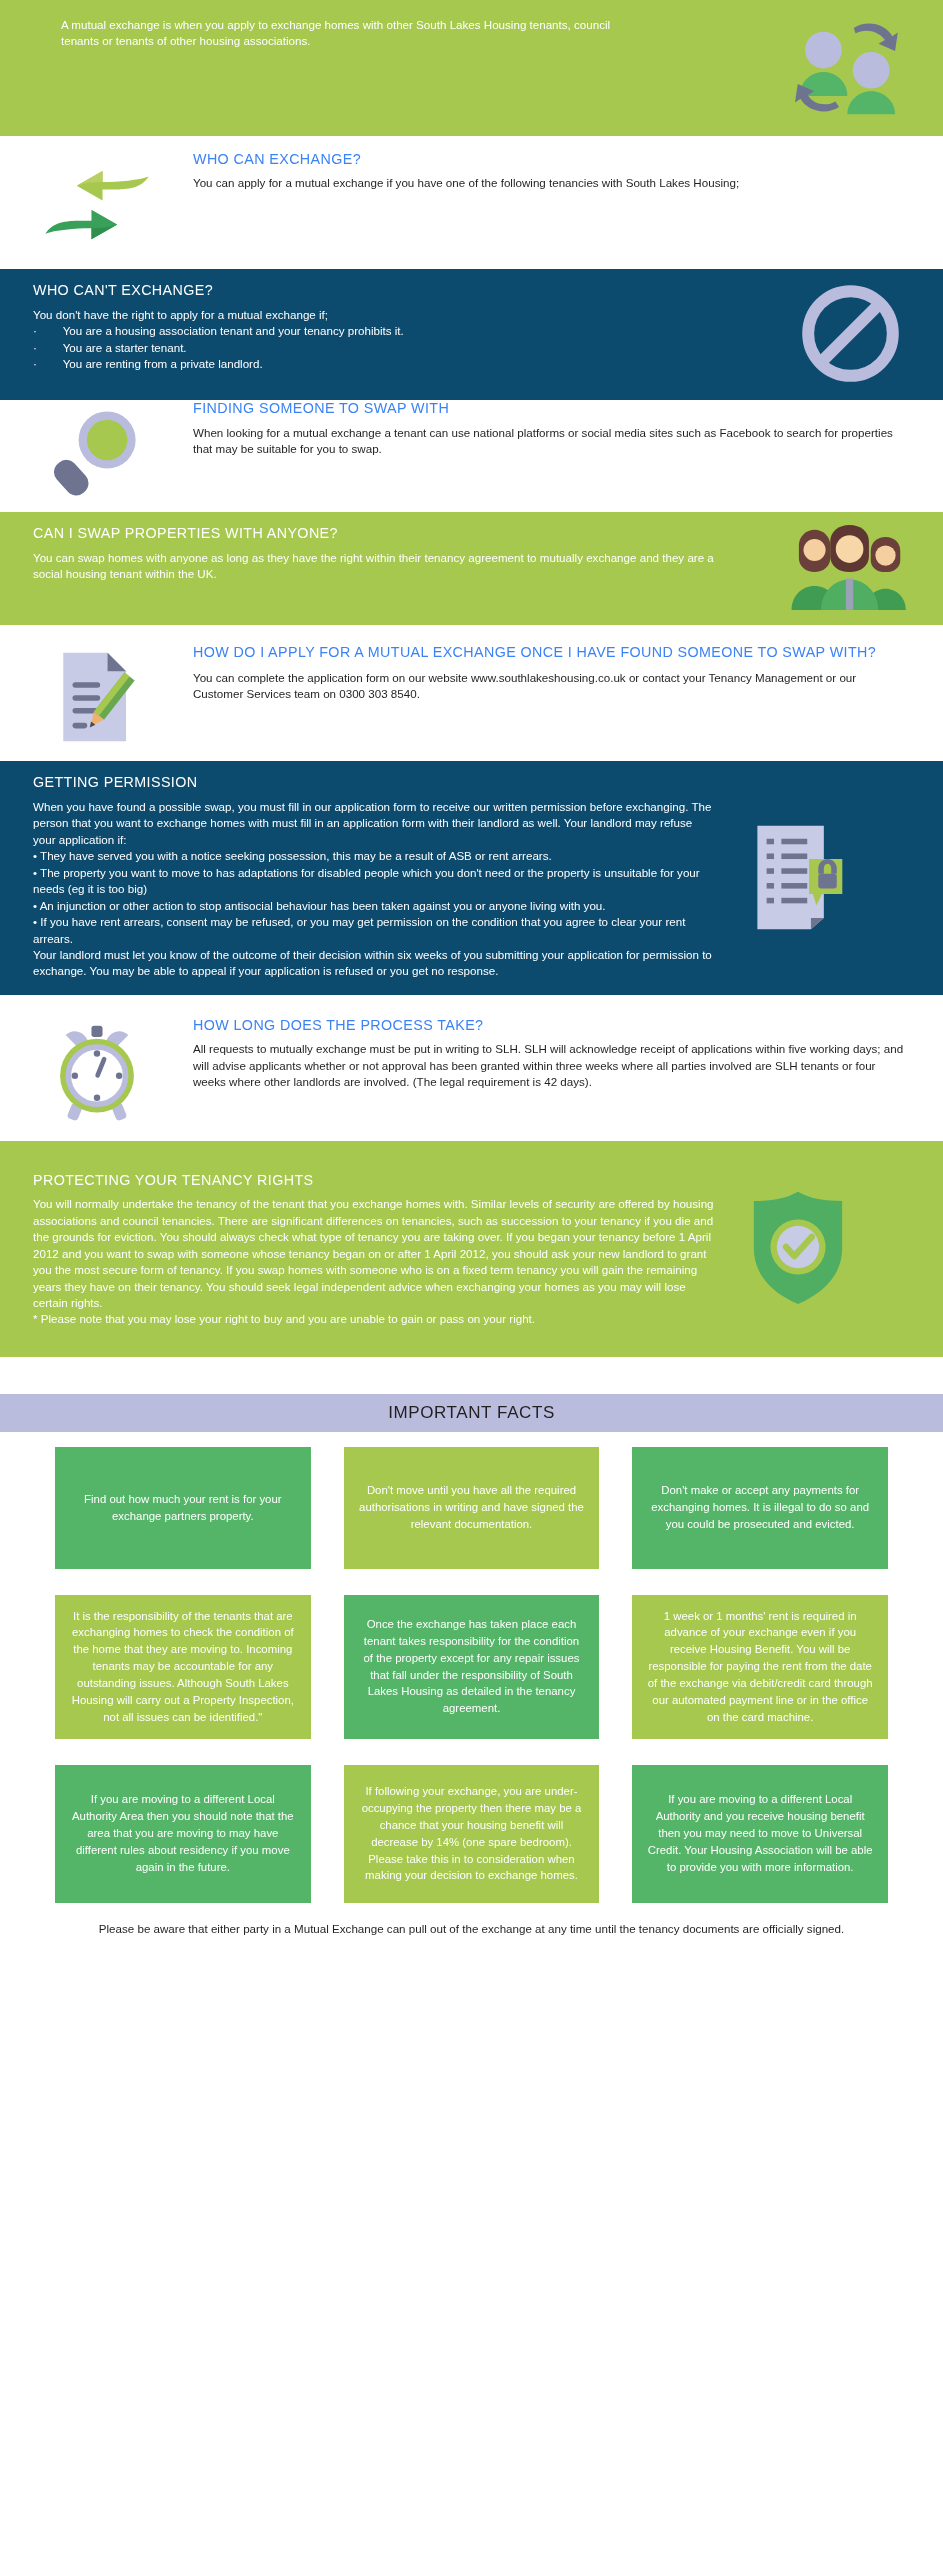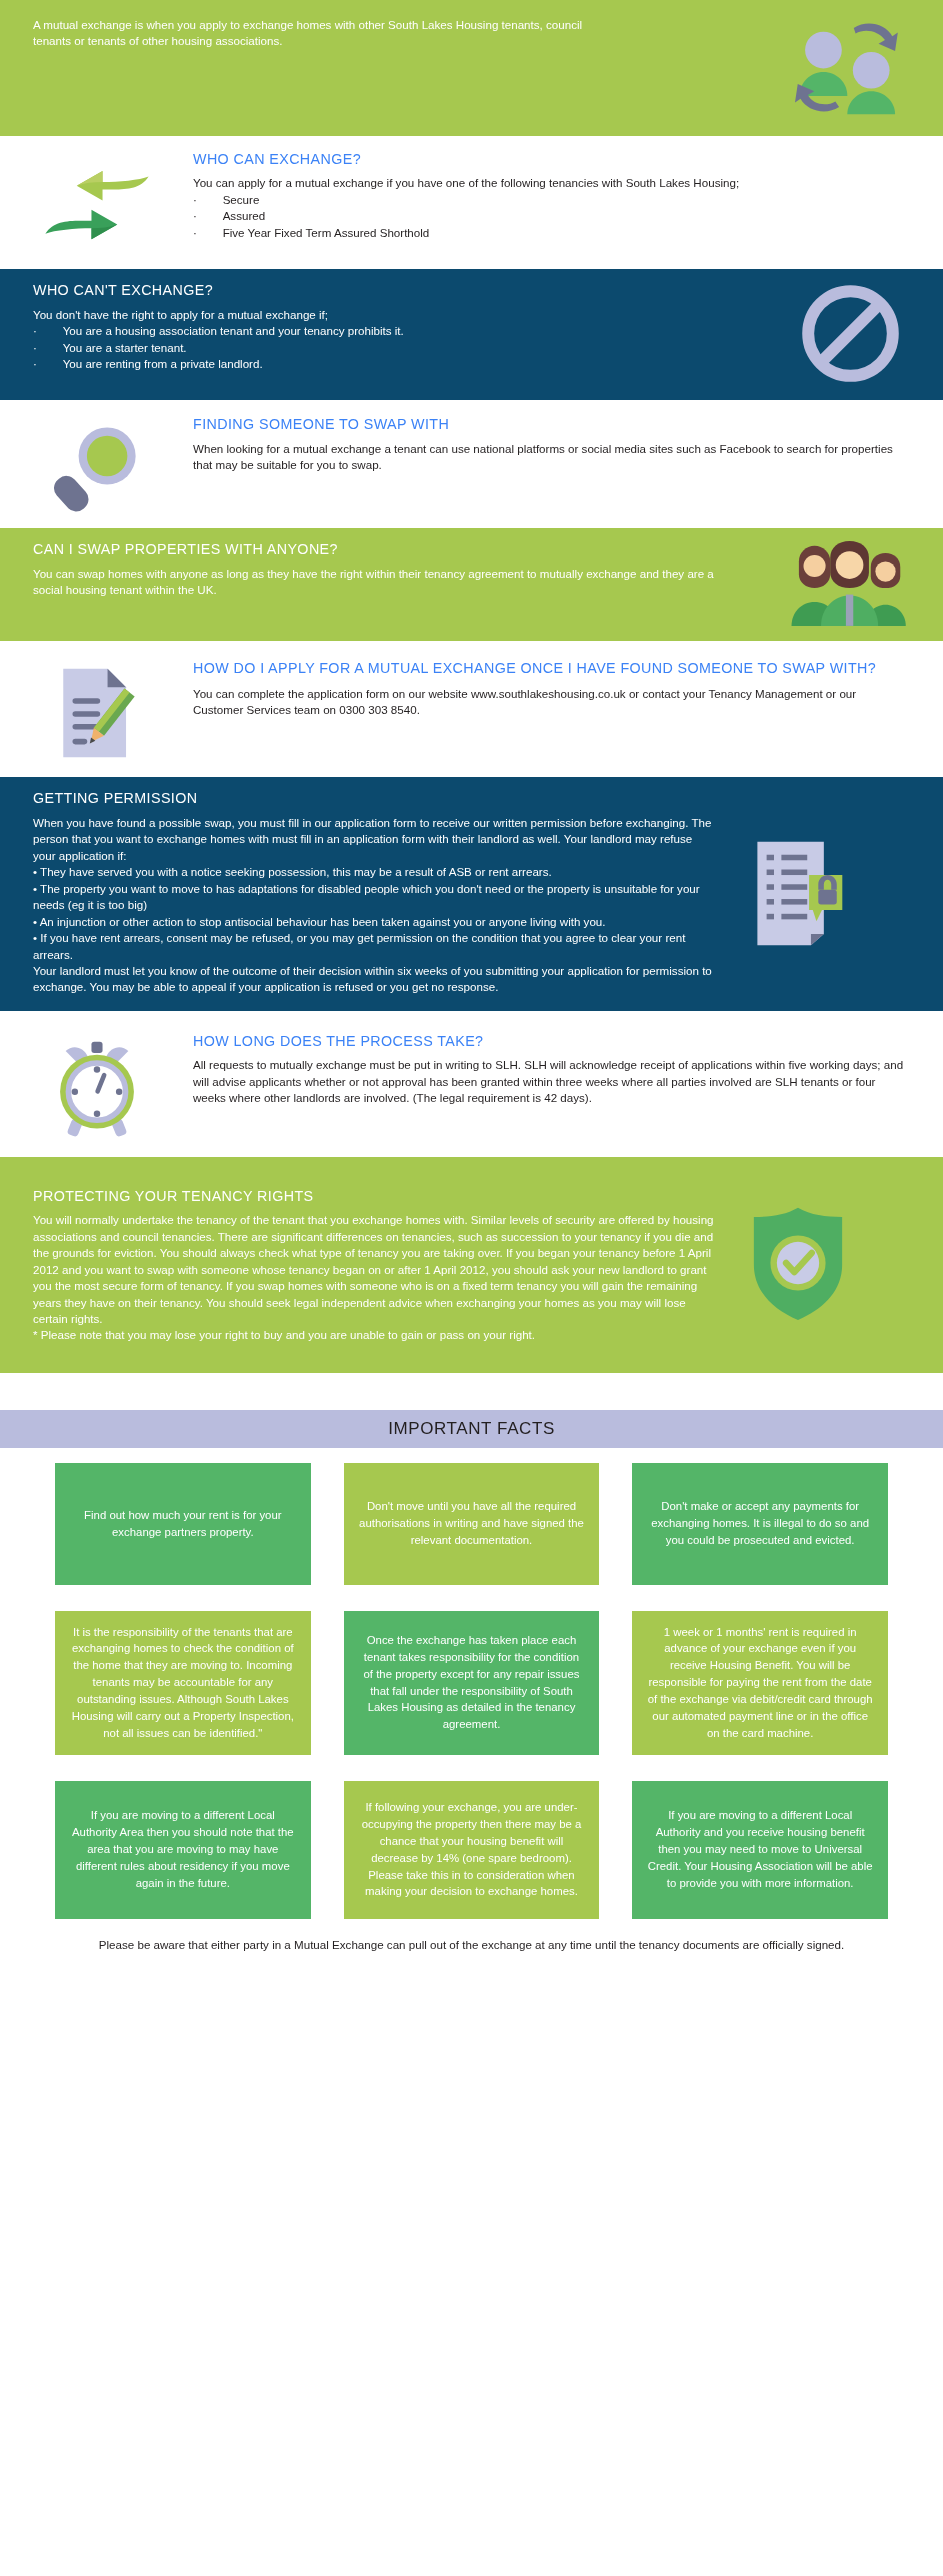--- a/index.html
+++ b/index.html
@@ -147,21 +147,21 @@
   .icon-svg { display: block; }
 </style>
 </head>
 <body>
 
 <div class="page">
 
   <section class="band band-lightgreen">
     <div class="band-inner band-flex" style="padding:16.6px 9.2px 18.4px 33px;">
       <div class="band-textcol">
-        <p class="sect-body on-color" style="max-width:571px;">A mutual exchange is when you apply to exchange homes with other South Lakes Housing tenants, council tenants or tenants of other housing associations.</p>
+        <p class="sect-body on-color" style="max-width:571px;margin-left:28px;">A mutual exchange is when you apply to exchange homes with other South Lakes Housing tenants, council tenants or tenants of other housing associations.</p>
       </div>
       <div class="band-iconcol">
         <svg class="icon-svg" width="138" height="101" viewBox="0 0 150 110" aria-hidden="true">
           <circle cx="45" cy="36" r="20" fill="#b9bcdd"></circle>
           <path d="M19 86c0-15 12-26 26-26s26 11 26 26z" fill="#54b568"></path>
           <circle cx="97" cy="58" r="20" fill="#b9bcdd"></circle>
           <path d="M71 106c0-14 12-25 26-25s26 11 26 25z" fill="#54b568"></path>
           <path d="M78 12c14-9 34-5 42 9l6-4-3 20-18-8 7-4C105 15 90 12 80 18z" fill="#6e7390"></path>
           <path d="M62 98c-14 9-34 5-42-9l-6 4 3-20 18 8-7 4c5 10 20 13 30 7z" fill="#6e7390"></path>
         </svg>
@@ -175,21 +175,20 @@
         <svg class="icon-svg" width="118" height="100" viewBox="0 0 128 108" aria-hidden="true">
           <path d="M120 22c-10 16-30 14-50 14v12L42 32 70 16v12c18 0 40-2 50-6z" fill="#a6c84f"></path>
           <path d="M8 84c10-16 30-14 50-14V58l28 16-28 16V78c-18 0-40 2-50 6z" fill="#39a05a"></path>
           <path d="M42 32L70 16v12c-10 0-20 1-28 4z" fill="#b9cf63"></path>
           <path d="M86 74L58 90V78c10 0 20-1 28-4z" fill="#2f8f4d"></path>
         </svg>
       </div>
       <div class="row-text">
         <h2 class="sect-title on-white">WHO CAN EXCHANGE?</h2>
         <p class="sect-body on-white">You can apply for a mutual exchange if you have one of the following tenancies with South Lakes Housing;</p>
-        <div class="sect-body on-white" id="who-can-bullets"><span class="bul-line">·&nbsp;&nbsp;&nbsp;&nbsp;&nbsp;&nbsp;&nbsp;&nbsp;Secure</span><span class="bul-line">·&nbsp;&nbsp;&nbsp;&nbsp;&nbsp;&nbsp;&nbsp;&nbsp;Assured</span><span class="bul-line">·&nbsp;&nbsp;&nbsp;&nbsp;&nbsp;&nbsp;&nbsp;&nbsp;Five Year Fixed Term Assured Shorthold</span></div>
       </div>
     </div>
   </section>
 
   <section class="band band-midgreen">
     <div class="band-inner band-flex" style="padding:13px 9.2px 14.7px 33px;">
       <div class="band-textcol">
         <h2 class="sect-title on-color">WHO CAN'T EXCHANGE?</h2>
         <p class="sect-body on-color">You don't have the right to apply for a mutual exchange if;</p>
         <div class="sect-body on-color" id="who-cant-bullets"><span class="bul-line">·&nbsp;&nbsp;&nbsp;&nbsp;&nbsp;&nbsp;&nbsp;&nbsp;You are a housing association tenant and your tenancy prohibits it.</span><span class="bul-line">·&nbsp;&nbsp;&nbsp;&nbsp;&nbsp;&nbsp;&nbsp;&nbsp;You are a starter tenant.</span><span class="bul-line">·&nbsp;&nbsp;&nbsp;&nbsp;&nbsp;&nbsp;&nbsp;&nbsp;You are renting from a private landlord.</span></div>
@@ -197,21 +196,21 @@
       <div class="band-iconcol">
         <svg class="icon-svg" width="103" height="103" viewBox="0 0 112 112" aria-hidden="true">
           <circle cx="56" cy="56" r="46" fill="none" stroke="#b9bcdd" stroke-width="13"></circle>
           <rect x="49" y="10" width="13" height="92" fill="#b9bcdd" transform="rotate(45 56 56)"></rect>
         </svg>
       </div>
     </div>
   </section>
 
   <section class="band band-white">
-    <div class="row-white" style="padding-top:16px;padding-bottom:14.7px;">
+    <div class="row-white" style="padding-top:0;padding-bottom:14.7px;">
       <div class="row-icon">
         <svg class="icon-svg" width="98" height="92" viewBox="0 0 106 100" aria-hidden="true">
           <rect x="12" y="58" width="26" height="42" rx="12" fill="#6e7390" transform="rotate(-42 25 79)"></rect>
           <circle cx="64" cy="38" r="31" fill="#b9bcdd"></circle>
           <circle cx="64" cy="38" r="22" fill="#a6c84f"></circle>
         </svg>
       </div>
       <div class="row-text">
         <h2 class="sect-title on-white">FINDING SOMEONE TO SWAP WITH</h2>
         <p class="sect-body on-white">When looking for a mutual exchange a tenant can use national platforms or social media sites such as Facebook to search for properties that may be suitable for you to swap.</p>

